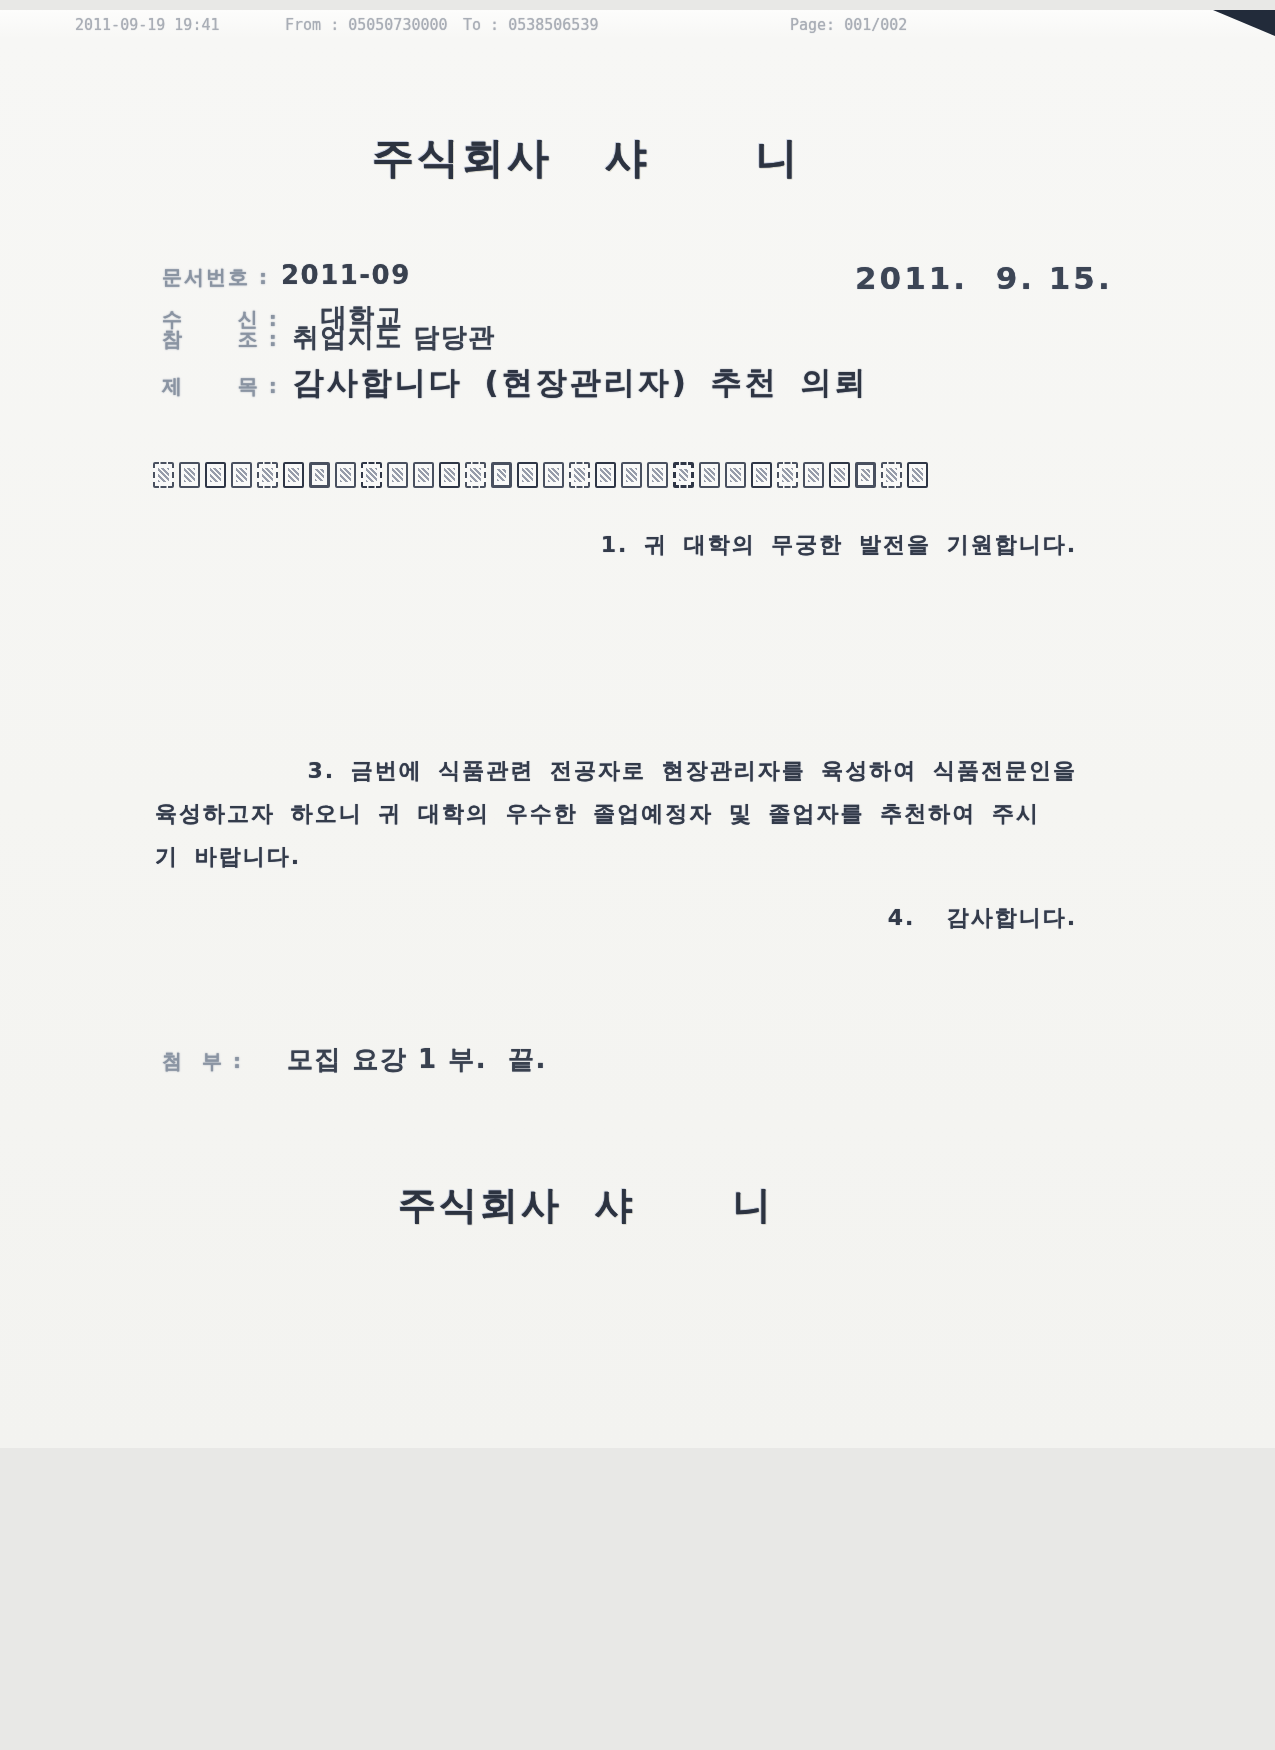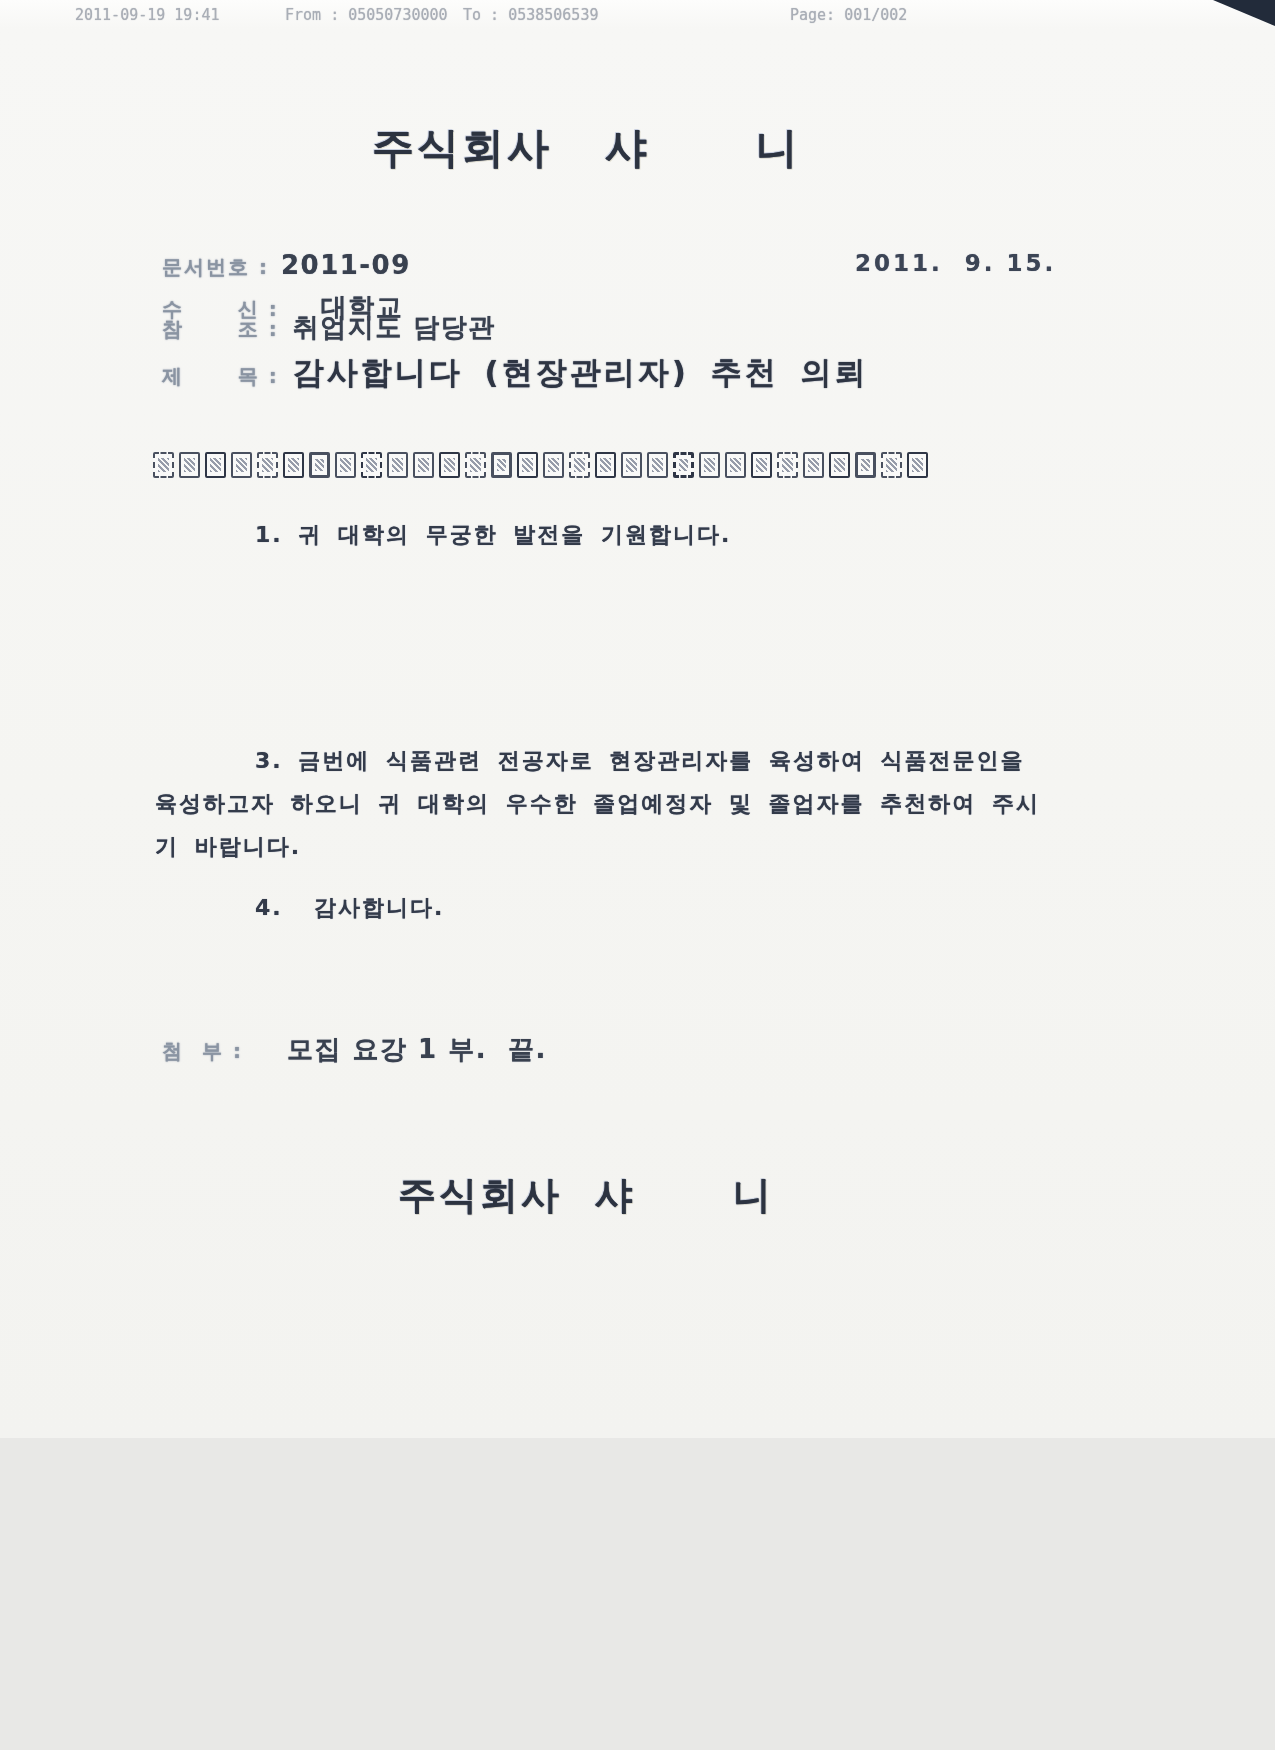--- a/index.html
+++ b/index.html
@@ -1,20 +1,20 @@
 <!DOCTYPE html>
 <html><head>
 <meta charset="utf-8">
 <style>
   html, body { margin: 0; padding: 0; background: #e8e8e6; }
   .page {
     position: relative;
     width: 1275px;
     height: 1438px;
-    margin: 0 auto;
+    margin: 10px auto;
     overflow: hidden;
     background: linear-gradient(180deg, #fdfdfc 0%, #f7f7f5 2%, #f5f5f2 55%, #f3f3f0 100%);
     font-family: "DejaVu Sans", sans-serif;
     color: #363e4d;
   }
   
   .fax-header { position: absolute; top: 6px; left: 0; width: 100%; height: 22px;
     font-family: "DejaVu Sans Mono", monospace; font-size: 15px; color: #a9aeb6;
     text-shadow: 0 0 1px rgba(160,165,175,.8); }
   .fax-header span { position: absolute; white-space: pre; }
@@ -30,21 +30,21 @@
     font-size: 42px; font-weight: bold; color: #2c3340; white-space: pre; letter-spacing: 3px;
     text-shadow: 0 0 1px rgba(40,50,80,.85), 1px 1px 0 rgba(150,120,20,.12), -1px -1px 0 rgba(30,70,180,.15); }
 
   
   .meta-row { position: absolute; left: 162px; white-space: pre; display: flex; align-items: baseline; }
   .lbl { color: #8a94a2; font-weight: 600; font-size: 20px; letter-spacing: 2px;
     text-shadow: 0 0 1.6px rgba(130,140,160,.9); white-space: pre; }
   .val { color: #39414f; font-weight: 600; font-size: 26px; letter-spacing: 1.5px;
     text-shadow: 0 0 .8px rgba(45,55,85,.7); white-space: pre; }
   .row-docno { top: 250px; }
-  .row-date  { position: absolute; top: 250px; left: 855px; font-size: 23px; font-weight: 600;
+  .row-date  { position: absolute; top: 250px; left: 855px; font-size: 31px; font-weight: 600;
     color: #3c4555; letter-spacing: 3px; text-shadow: 0 0 .8px rgba(45,55,95,.7); white-space: pre; }
   .row-recipient { top: 290px; }
   .row-recipient .val { margin-left: 42px; }
   .row-attention { top: 310px; }
   .row-attention .val { margin-left: 14px; }
   .row-subject { top: 352px; }
   .row-subject .val { margin-left: 14px; font-size: 31px; font-weight: bold; letter-spacing: 3px;
     word-spacing: 8px; color: #2e3543; text-shadow: 0 0 1.2px rgba(40,50,80,.85); }
   .row-docno .val { margin-left: 12px; }
 
@@ -56,21 +56,21 @@
     background: repeating-linear-gradient(45deg, rgba(70,80,105,.55) 0 2px, rgba(0,0,0,0) 2px 4px); }
   .sep-box:nth-child(3n) { border-color: #2f3646; }
   .sep-box:nth-child(4n+1) { border-style: dashed; }
   .sep-box:nth-child(7n) { border-width: 3px; }
 
   
   .para { position: absolute; left: 155px; width: 922px; }
   .body-line { font-size: 22px; font-weight: 600; line-height: 43px; color: #333b4a;
     letter-spacing: 2px; word-spacing: 6px;
     text-shadow: 0 0 .8px rgba(45,55,90,.7); white-space: pre-wrap; }
-  .body-line.indent { padding-left: 100px; }
+  .body-line.indent { padding-left: 100px; text-align: right; }
   .p1 { top: 513px; }
   .p2 { top: 584px; }
   .p3 { top: 739px; }
   .p4 { top: 886px; }
 
   .row-attachment { top: 1032px; }
   .row-attachment .val { margin-left: 44px; }
 
   .footer-title { position: absolute; top: 1170px; left: 398px;
     font-size: 38px; font-weight: bold; color: #2c3340; white-space: pre; letter-spacing: 3px;

